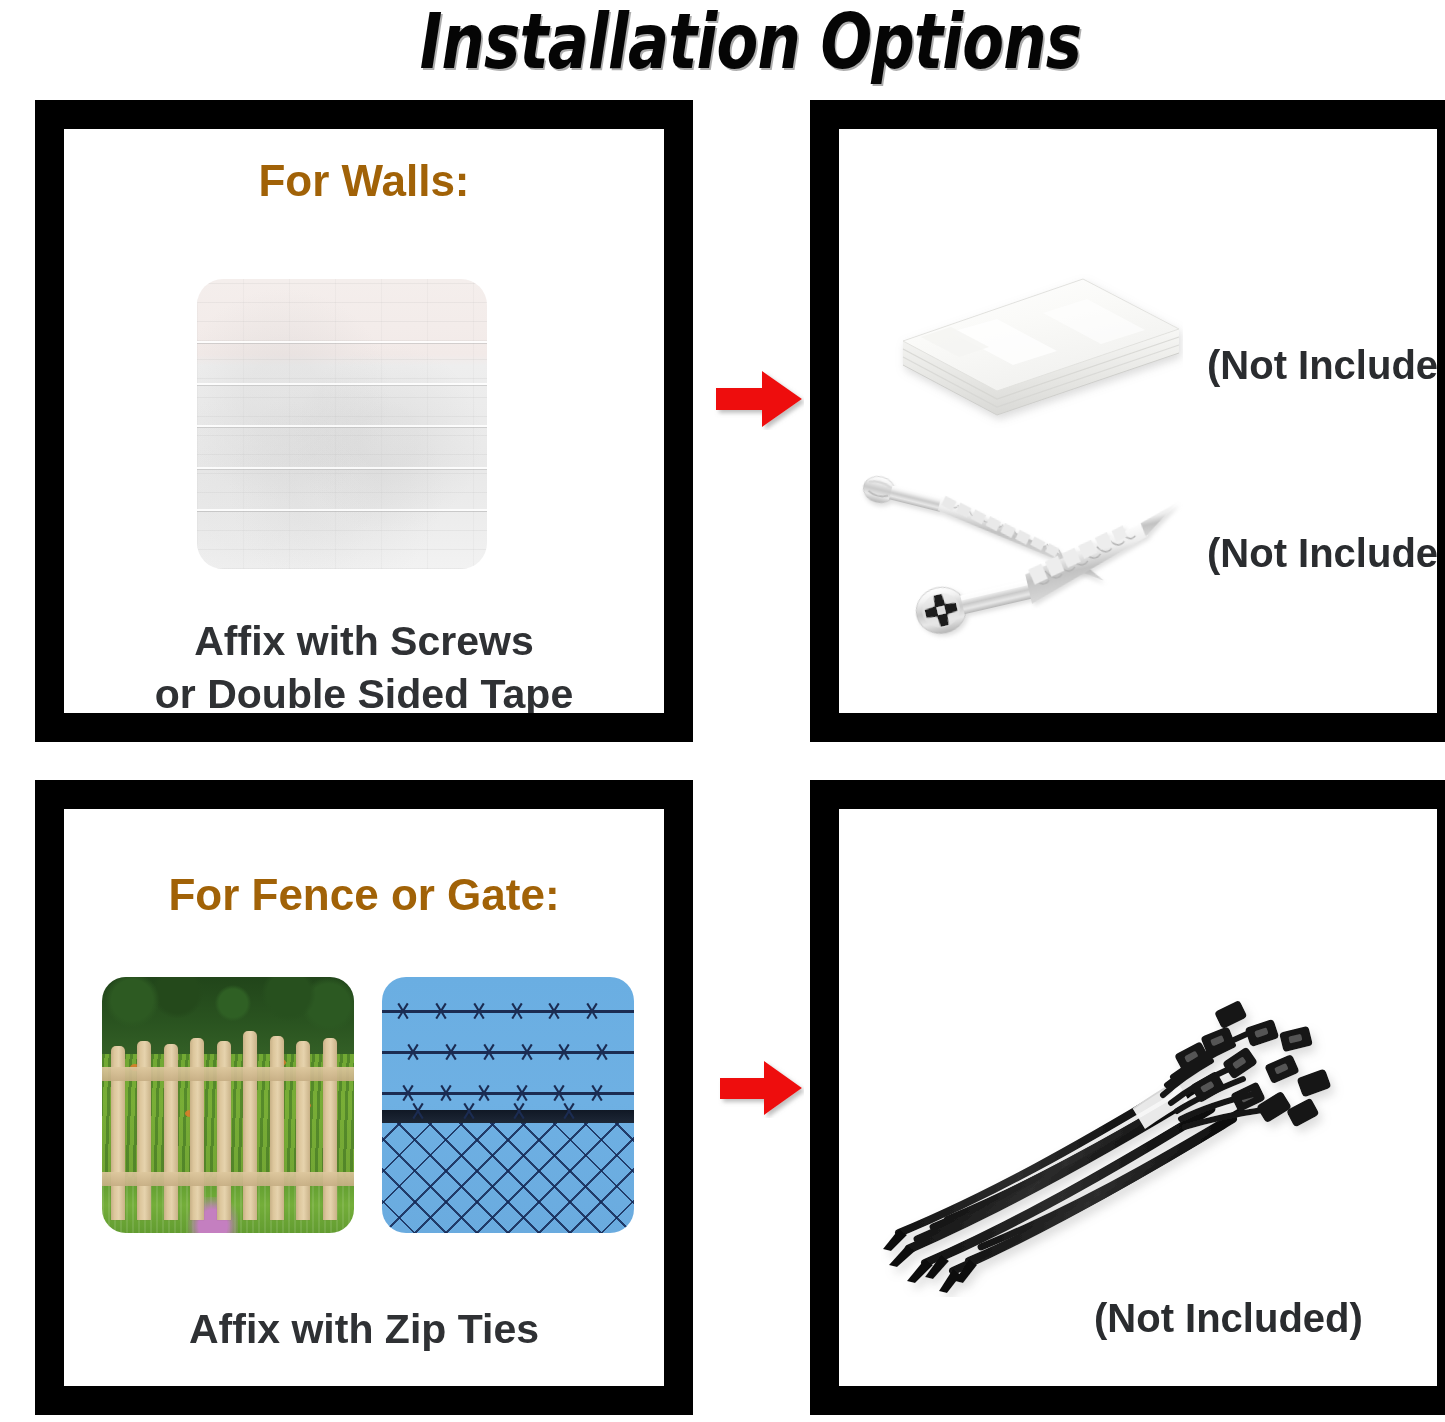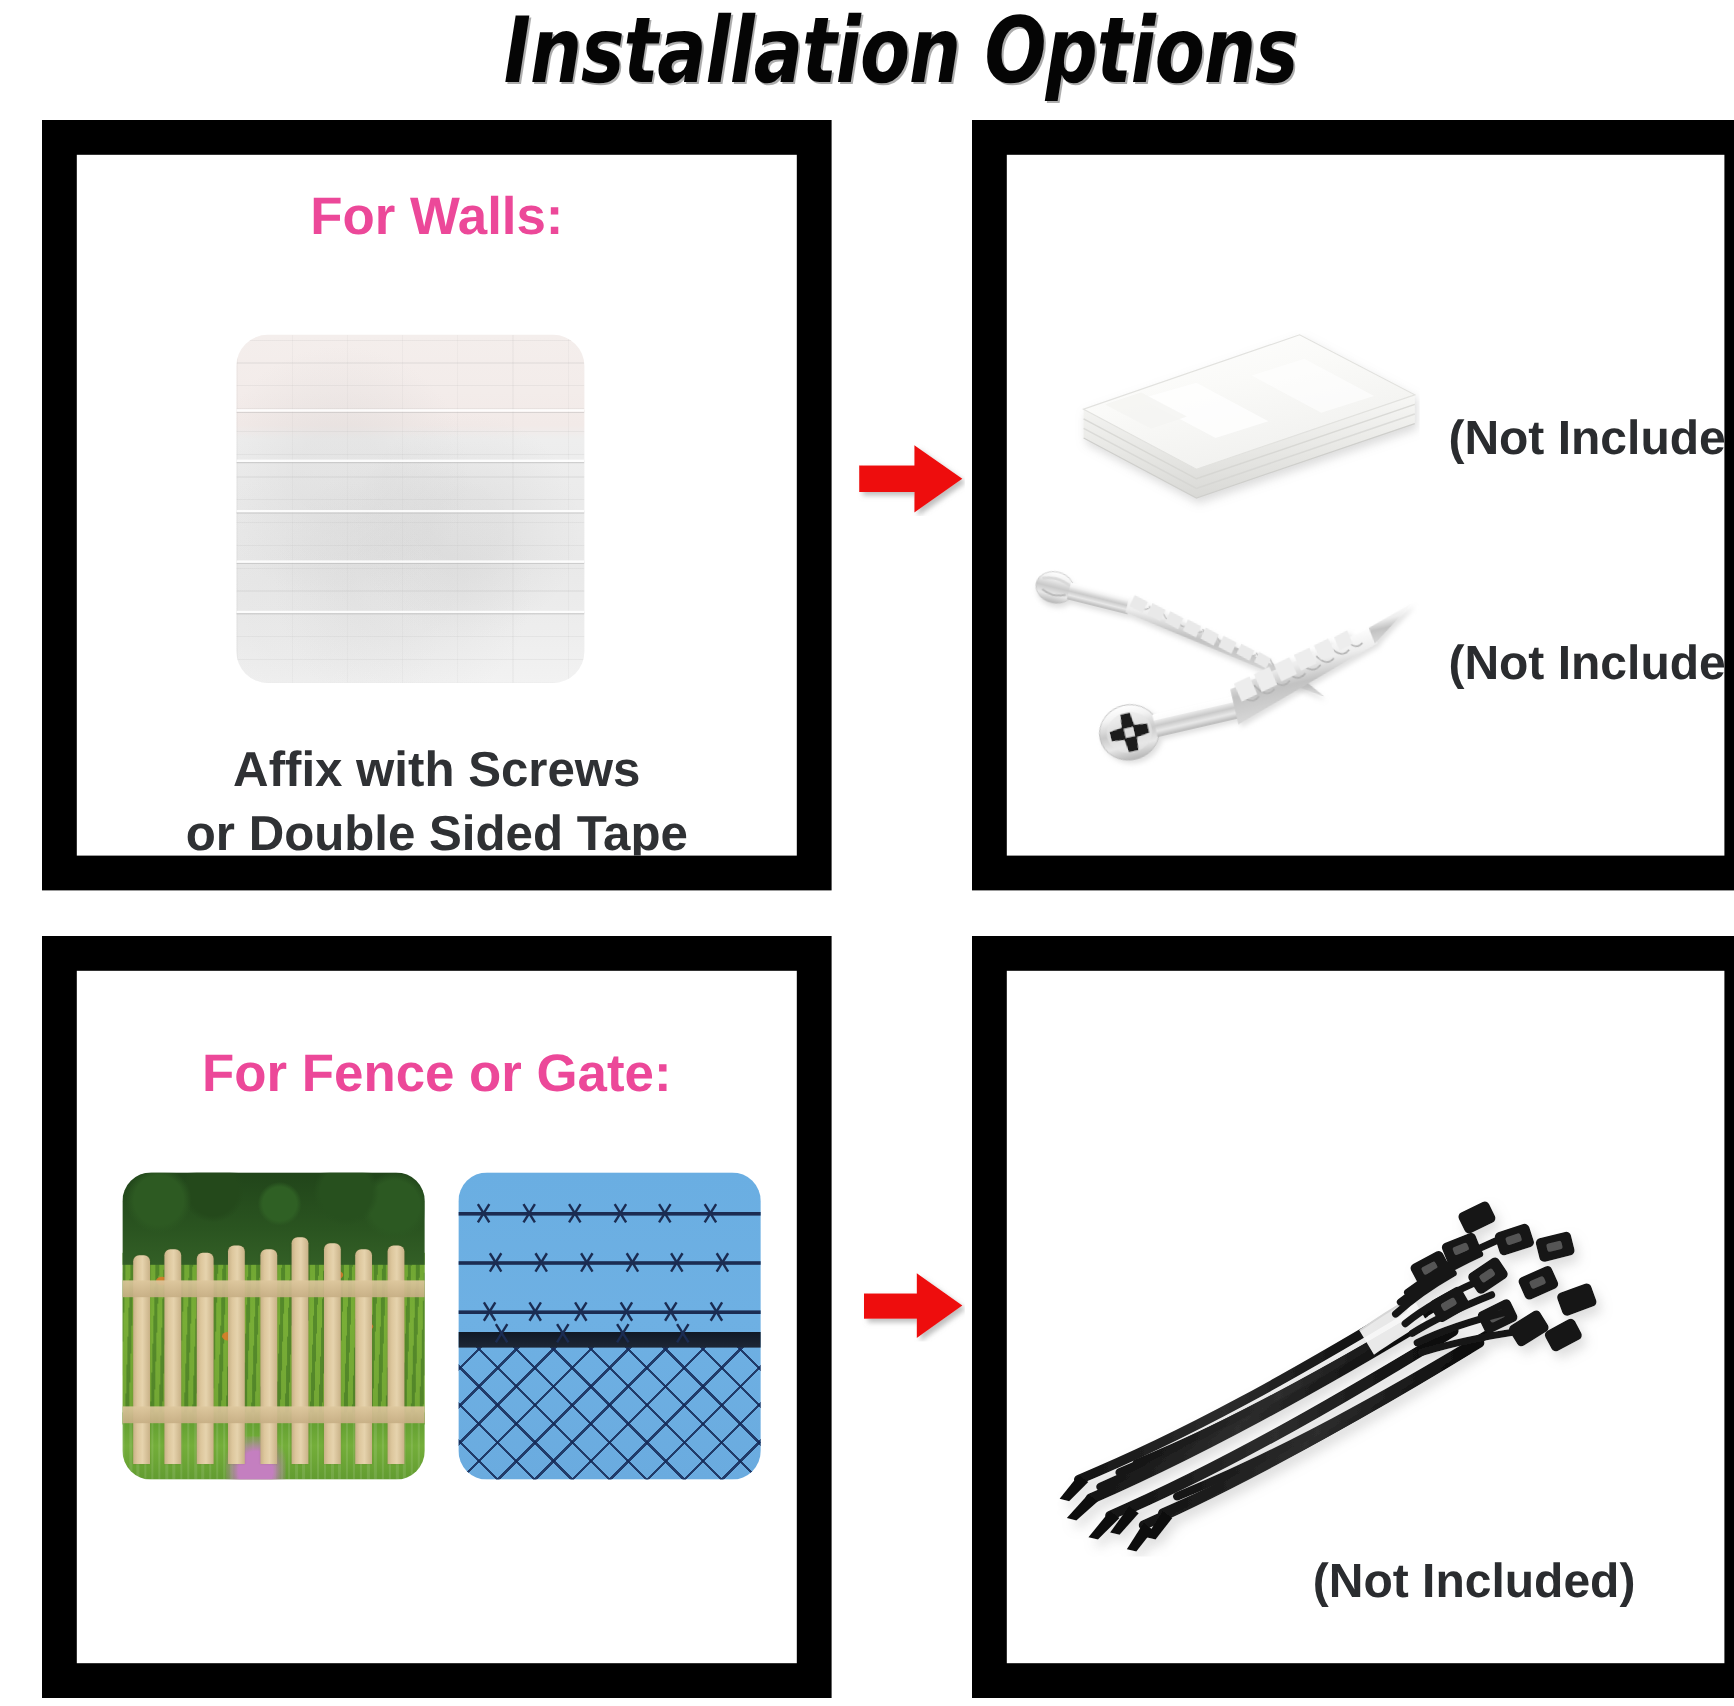--- a/index.html
+++ b/index.html
@@ -33,21 +33,21 @@
     position:absolute;inset:29px;background:#ffffff;overflow:hidden;
   }
   .p-tl{left:7px;  top:100px; width:658px; height:642px;}
   .p-tr{left:782px;top:100px; width:656px; height:642px;}
   .p-bl{left:7px;  top:780px; width:658px; height:635px;}
   .p-br{left:782px;top:780px; width:656px; height:635px;}
 
   
   .panel-heading{
     position:absolute;left:0;width:100%;text-align:center;
-    font-weight:bold;color:#ec4899;
+    font-weight:bold;color:#a16207;
     font-size:44px;line-height:52px;white-space:nowrap;
   }
   .caption{
     position:absolute;left:0;width:100%;text-align:center;
     font-weight:bold;color:#2f3134;
     font-size:41px;line-height:50px;white-space:nowrap;
   }
   .not-inc{
     position:absolute;font-weight:bold;color:#2a2c2f;
     font-size:40px;line-height:48px;white-space:nowrap;
@@ -404,20 +404,21 @@
           <div class="barb" style="left:53%;top:43.4%;"></div>
           <div class="barb" style="left:68%;top:43.4%;"></div>
           <div class="barb" style="left:83%;top:43.4%;"></div>
           <div class="barb" style="left:12%;top:50.4%;"></div>
           <div class="barb" style="left:32%;top:50.4%;"></div>
           <div class="barb" style="left:52%;top:50.4%;"></div>
           <div class="barb" style="left:72%;top:50.4%;"></div>
         </div>
       </div>
 
+      <div class="caption" style="top:495px;">Affix with Zip Ties</div>
     </div>
   </div>
 
   <div class="arrow" style="left:690px;top:1058px;width:86px;height:60px;">
     <svg width="86" height="60" viewBox="0 0 86 60">
       <defs>
         <filter id="ashadow2" x="-25%" y="-25%" width="160%" height="160%">
           <feDropShadow dx="3" dy="3" stdDeviation="2" flood-color="#8a8a8a" flood-opacity="0.55"></feDropShadow>
         </filter>
       </defs>

